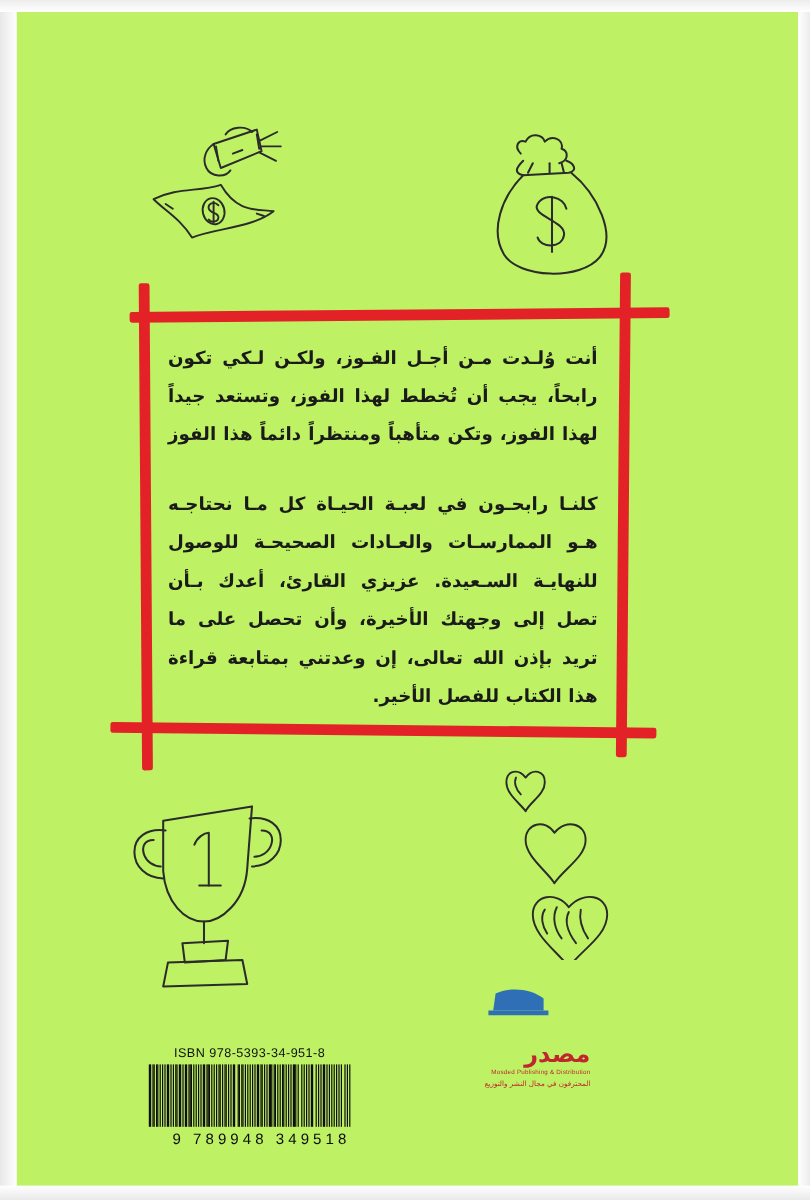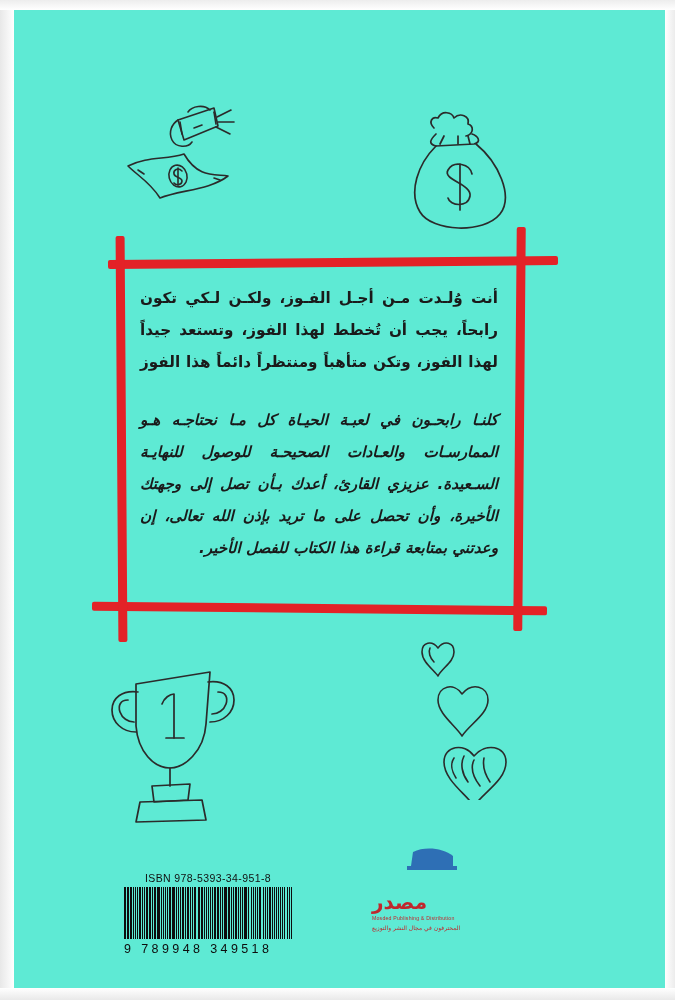--- a/index.html
+++ b/index.html
@@ -4,21 +4,21 @@
 <style>
   html, body {
     margin: 0;
     padding: 0;
     background: #ffffff;
   }
   #page {
     position: relative;
     width: 675px;
     height: 1000px;
-    background: #5eead4;
+    background: #bef264;
     overflow: hidden;
     font-family: "DejaVu Sans", sans-serif;
   }
 
   
   .page-edge-left {
     position: absolute;
     left: 0; top: 0;
     width: 14px; height: 100%;
     background: linear-gradient(to right, #e8e8e8, #ffffff);
@@ -109,21 +109,20 @@
     line-height: 32px;
     letter-spacing: 0.2px;
     margin: 0 0 26px 0;
     text-align: justify;
     text-align-last: justify;
     font-weight: 600;
   }
   .para.last {
     margin-bottom: 0;
     text-align-last: right;
-    font-style: italic;
   }
 
   
   .handle-row {
     position: absolute;
     left: 0;
     right: 0;
     top: 660px;
     display: flex;
     justify-content: center;
@@ -188,32 +187,32 @@
   .barcode-bars i {
     display: block;
     background: #0d0d0d;
     height: 100%;
   }
   .barcode-digits {
     font-family: "Liberation Sans", sans-serif;
     font-size: 12.5px;
     letter-spacing: 3.4px;
     color: #0d0d0d;
-    text-align: left;
+    text-align: right;
     direction: ltr;
     margin-top: 3px;
   }
 
   
   .publisher {
     position: absolute;
     left: 372px;
-    top: 846px;
+    top: 822px;
     width: 120px;
-    text-align: left;
+    text-align: right;
     direction: rtl;
   }
   .pub-mark {
     position: relative;
     width: 110px;
     height: 46px;
     margin: 0 auto;
   }
   .pub-name-ar {
     font-size: 20px;

